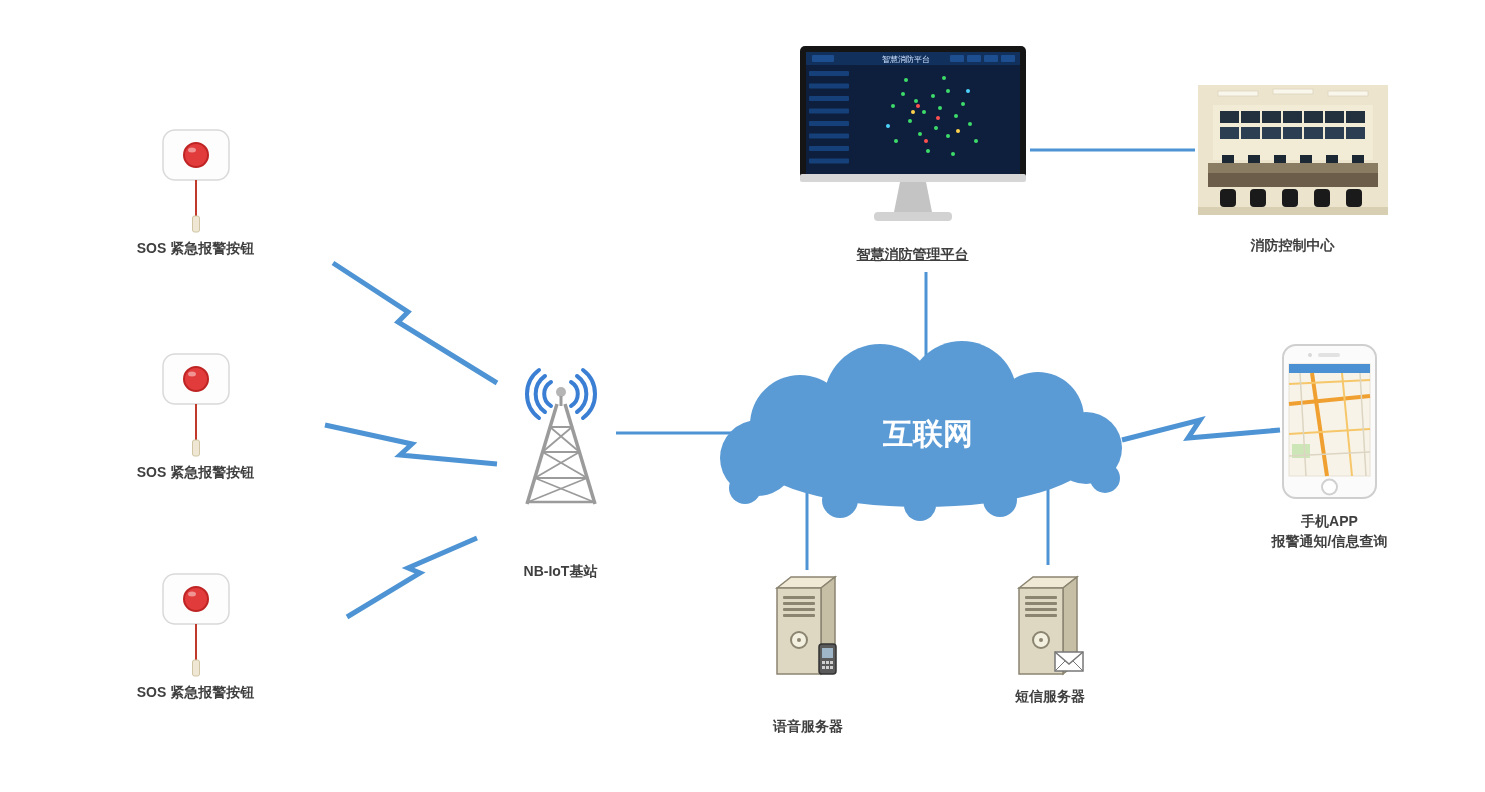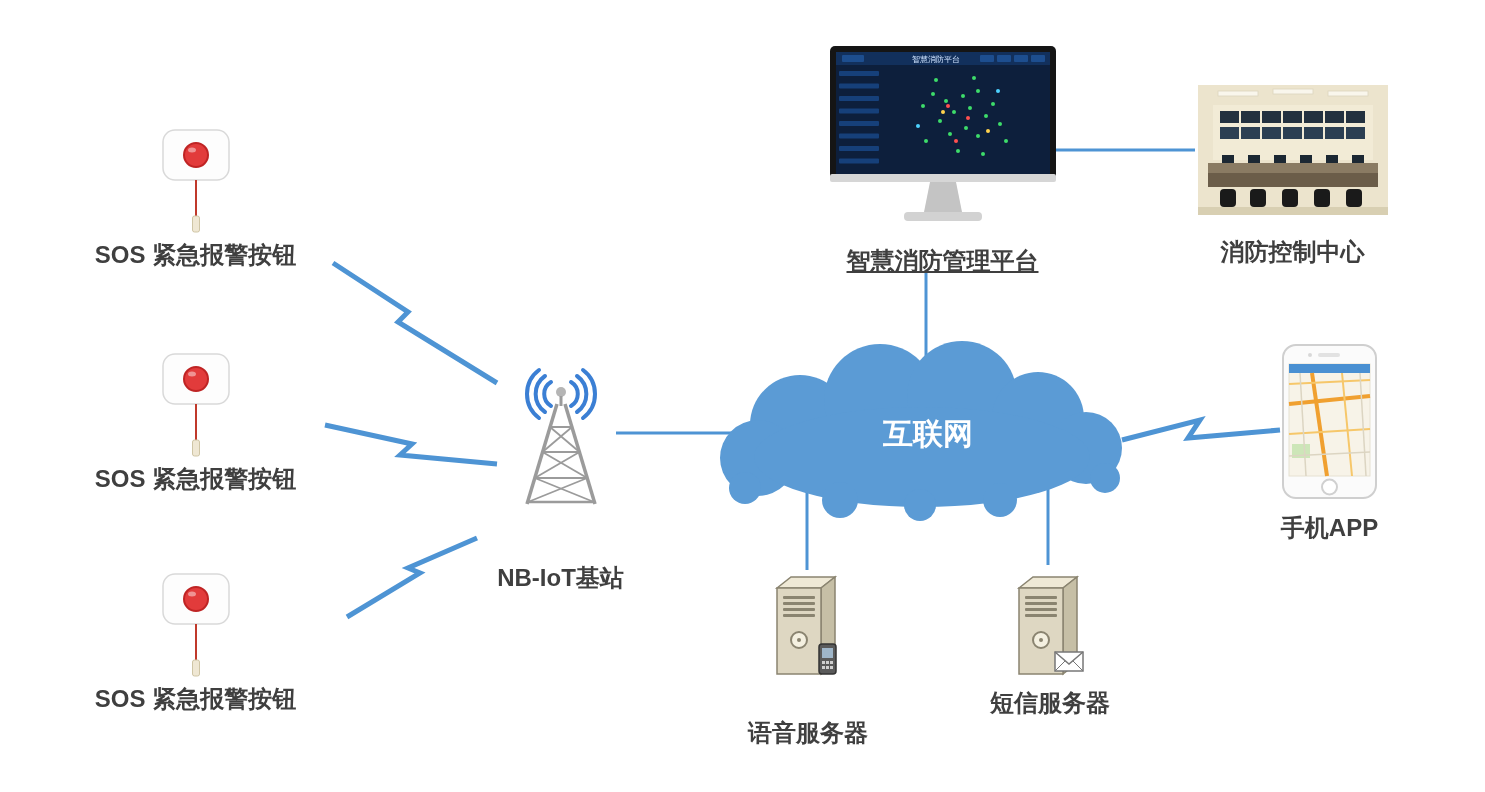--- a/index.html
+++ b/index.html
@@ -7,21 +7,21 @@
   body {
     position: relative;
     background: #ffffff;
     font-family: "Liberation Sans", "DejaVu Sans", sans-serif;
     overflow: hidden;
   }
   .layer { position: absolute; left: 0; top: 0; z-index: 1; }
   .node { position: absolute; z-index: 2; display: flex; flex-direction: column; align-items: center; }
   .node-label {
     font-weight: 700;
-    font-size: 24px;
+    font-size: 14px;
     color: var(--label-color, #3F3F3F);
     text-align: center;
     white-space: nowrap;
     line-height: 1.45;
   }
   .conn { stroke: var(--line-color, #4E94D4); fill: none; }
   .conn-line { stroke-width: 3; }
   .conn-bolt { stroke-width: 5; stroke-linejoin: miter; }
   .cloud-shape { fill: var(--cloud-color, #5B9BD5); }
   .cloud-text {
@@ -121,21 +121,21 @@
       <line x1="71" y1="75" x2="41.5" y2="100" stroke-width="1.8"></line>
       <line x1="41.5" y1="100" x2="86.2" y2="126" stroke-width="1.8"></line>
       <line x1="78.5" y1="100" x2="33.8" y2="126" stroke-width="1.8"></line>
       <line x1="33.8" y1="126" x2="93" y2="150" stroke-width="1.8"></line>
       <line x1="86.2" y1="126" x2="27" y2="150" stroke-width="1.8"></line>
     </g>
   </svg>
   <div class="node-label" style="margin-top:6px;">NB-IoT基站</div>
 </div>
 
-<div class="node" style="left:825px; top:46px; width:235px;">
+<div class="node" style="left:795px; top:46px; width:235px;">
   <svg width="230" height="192" viewBox="0 0 230 192">
     <rect x="2" y="0" width="226" height="136" rx="5" fill="#151515"></rect>
     <rect x="8" y="6" width="214" height="122" fill="#0d1f3c"></rect>
 
     <rect x="8" y="6" width="214" height="13" fill="#12305c"></rect>
     <rect x="14" y="9" width="22" height="7" rx="1" fill="#1d4e8f"></rect>
     <rect x="152" y="9" width="14" height="7" rx="1" fill="#1d4e8f"></rect>
     <rect x="169" y="9" width="14" height="7" rx="1" fill="#1d4e8f"></rect>
     <rect x="186" y="9" width="14" height="7" rx="1" fill="#1d4e8f"></rect>
     <rect x="203" y="9" width="14" height="7" rx="1" fill="#1d4e8f"></rect>
@@ -297,13 +297,14 @@
       <path d="M7 90 L88 85" stroke="#f6c76a" stroke-width="2" fill="none"></path>
       <path d="M60 29 L70 132" stroke="#f6c76a" stroke-width="2" fill="none"></path>
       <path d="M7 40 L88 36" stroke="#f6c76a" stroke-width="2" fill="none"></path>
       <path d="M7 112 L88 108" stroke="#dcd5c2" stroke-width="1.5" fill="none"></path>
       <path d="M18 29 L24 132" stroke="#dcd5c2" stroke-width="1.5" fill="none"></path>
       <path d="M78 29 L84 132" stroke="#dcd5c2" stroke-width="1.5" fill="none"></path>
     </g>
     <circle cx="47.5" cy="143" r="7.5" fill="#ffffff" stroke="#d0d0d0" stroke-width="2"></circle>
   </svg>
   <div class="node-label" style="margin-top:12px;">手机APP</div>
+  <div class="node-label">报警通知/信息查询</div>
 </div>
 
 </body></html>

